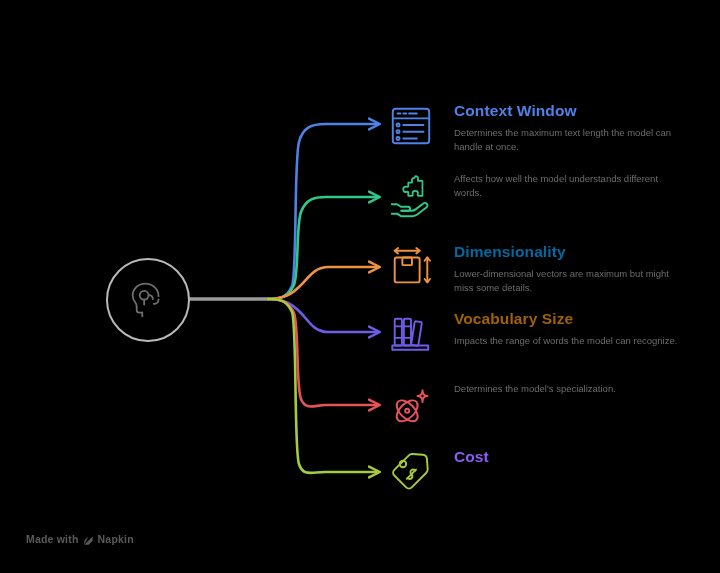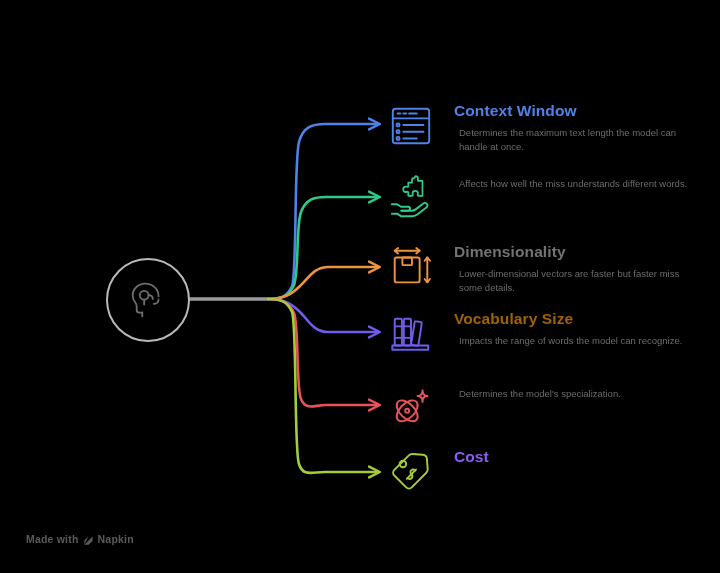--- a/index.html
+++ b/index.html
@@ -77,21 +77,21 @@
     font-weight: bold;
     letter-spacing: 0.1px;
     line-height: 19px;
     margin: 0 0 6px 0;
     white-space: nowrap;
   }
   .row-desc {
     font-size: 9.5px;
     line-height: 13.5px;
     color: #6c6c6c;
-    margin: 5px;
+    margin: 0;
     max-width: 232px;
   }
 
   
   .watermark {
     position: absolute;
     left: 26px;
     top: 533px;
     display: flex;
     align-items: flex-end;
@@ -199,40 +199,40 @@
 
   <div class="row" style="top:174px">
     <svg class="row-icon" viewBox="0 0 48 48">
       <g fill="none" stroke="#2fc98a" stroke-width="2" stroke-linecap="round" stroke-linejoin="round">
         <path d="M29 5.5c-1.8 0-3 1.3-3 2.9 0 .8.3 1.3.3 1.8 0 .5-.4.8-1 .8h-3.4v3.6c0 .7-.3 1.1-.9 1.1-.6 0-1.1-.4-1.9-.4-1.6 0-2.9 1.3-2.9 3.1s1.3 3.1 2.9 3.1c.8 0 1.3-.4 1.9-.4.6 0 .9.4.9 1.1v3.6h4.1c.7 0 1.1-.3 1.1-.9s-.4-1.1-.4-1.9c0-1.6 1.3-2.9 3.1-2.9s3.1 1.3 3.1 2.9c0 .8-.4 1.3-.4 1.9 0 .6.4.9 1.1.9H38V9h-4.3c-.6 0-1-.3-1-.8 0-.5.3-1 .3-1.8 0-1.6-1.2-2.9-3-2.9z" transform="translate(1,-1) scale(0.92)"></path>
         <path d="M4 31.5h5.5l4 2.6h7.2c1.4 0 2.4.9 2.4 2.1 0 1.2-1 2.1-2.4 2.1h-6.4"></path>
         <path d="M13.7 38.3h11.1c1.5 0 2.8-.5 4-1.4l8-6.2c1.2-.9 2.9-.7 3.8.5.9 1.2.6 2.9-.6 3.8l-9.5 7.3c-1.4 1.1-3.1 1.7-4.9 1.7H13.5l-4-2.6H4"></path>
       </g>
     </svg>
     <div class="row-body">
-      <div class="row-desc">Affects how well the miss understands different words.</div>
+      <div class="row-desc">Affects how well the model understands different words.</div>
     </div>
   </div>
 
   <div class="row" style="top:244px">
     <svg class="row-icon" viewBox="0 0 48 48">
       <g fill="none" stroke="#ee9440" stroke-width="2" stroke-linecap="round" stroke-linejoin="round">
         <rect x="7" y="14" width="26" height="26" rx="2"></rect>
         <rect x="15" y="14" width="10" height="8" rx="1"></rect>
         <path d="M7 7h26"></path>
         <path d="M10.5 4.2 7 7l3.5 2.8"></path>
         <path d="M29.5 4.2 33 7l-3.5 2.8"></path>
         <path d="M41 14v26"></path>
         <path d="M38.2 17.5 41 14l2.8 3.5"></path>
         <path d="M38.2 36.5 41 40l2.8-3.5"></path>
       </g>
     </svg>
     <div class="row-body">
-      <div class="row-title" style="color:#737373">Dimensionality</div>
-      <div class="row-desc">Lower-dimensional vectors are faster but faster miss some details.</div>
+      <div class="row-title" style="color:#0369a1">Dimensionality</div>
+      <div class="row-desc">Lower-dimensional vectors are maximum but might miss some details.</div>
     </div>
   </div>
 
   <div class="row" style="top:311px">
     <svg class="row-icon" viewBox="0 0 48 48">
       <g fill="none" stroke="#6f5ce8" stroke-width="2" stroke-linecap="round" stroke-linejoin="round">
         <rect x="7" y="8" width="7.5" height="28" rx="1.4"></rect>
         <rect x="16.5" y="8" width="7.5" height="28" rx="1.4"></rect>
         <rect x="26" y="11" width="7.5" height="25" rx="1.4" transform="rotate(9 29.7 23.5)"></rect>
         <path d="M7 16h7.5M16.5 16h7.5"></path>

